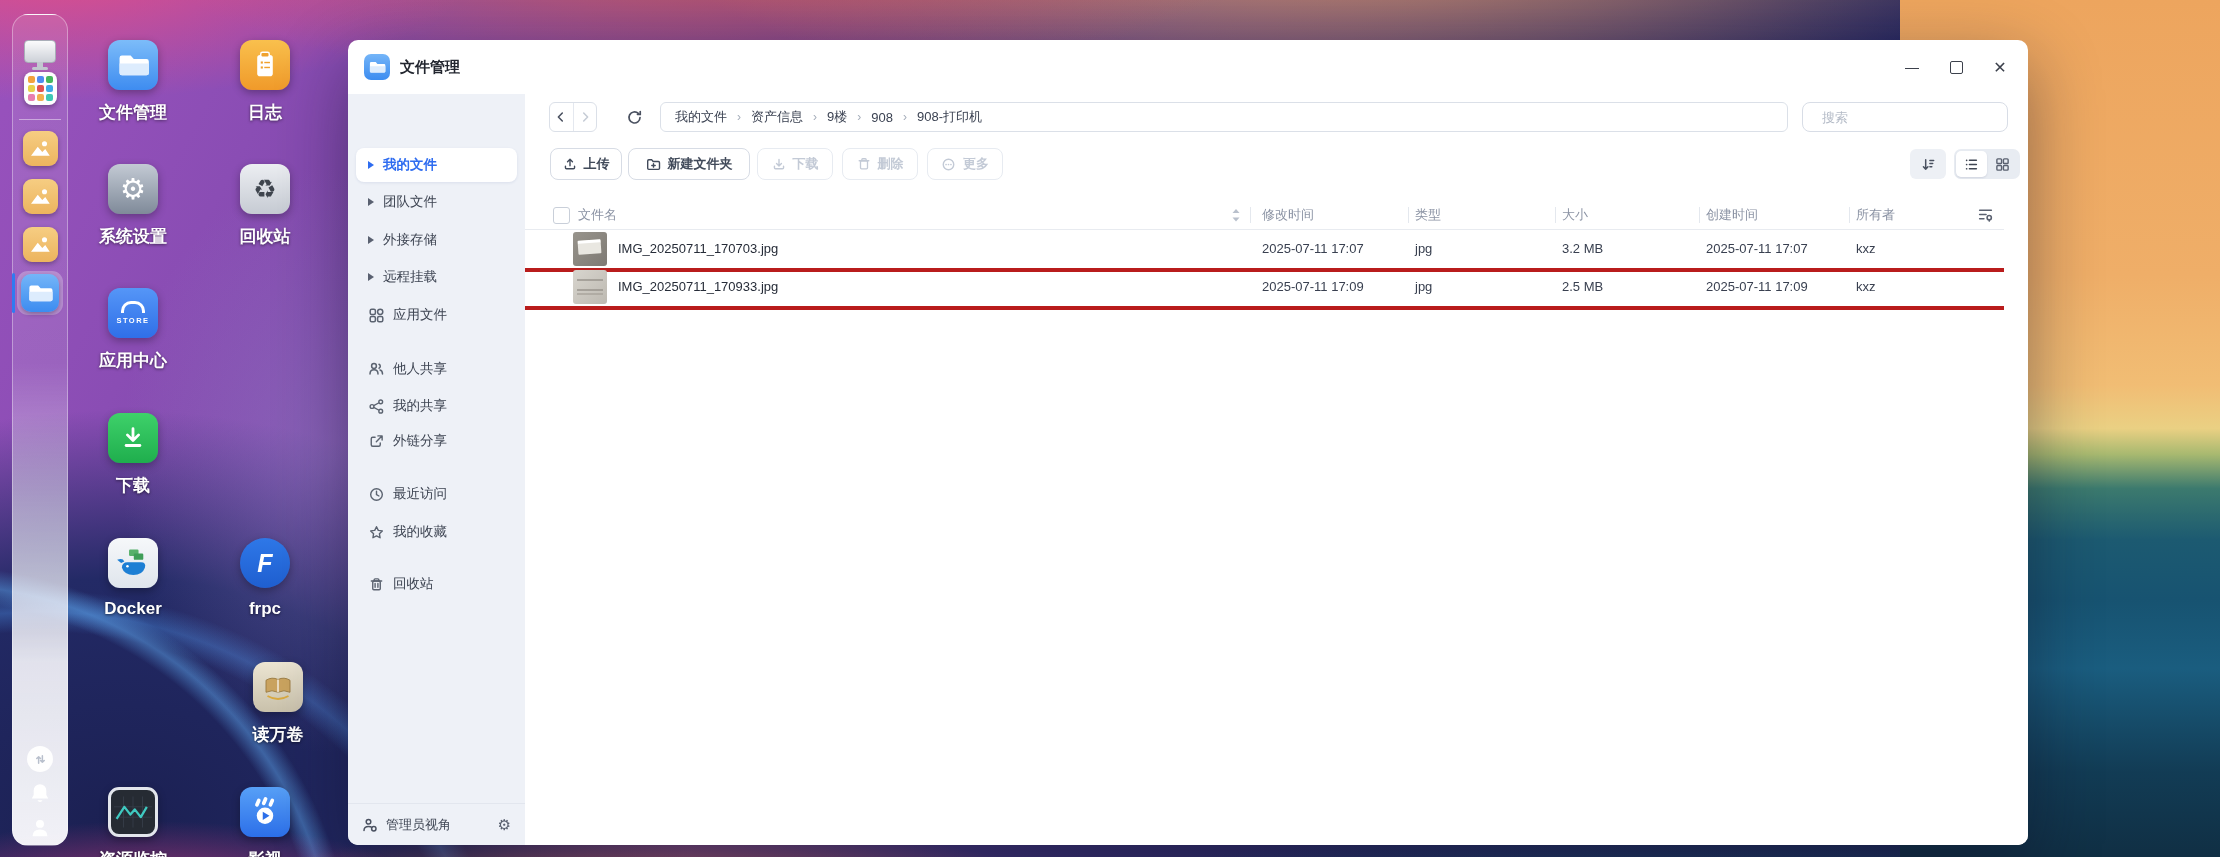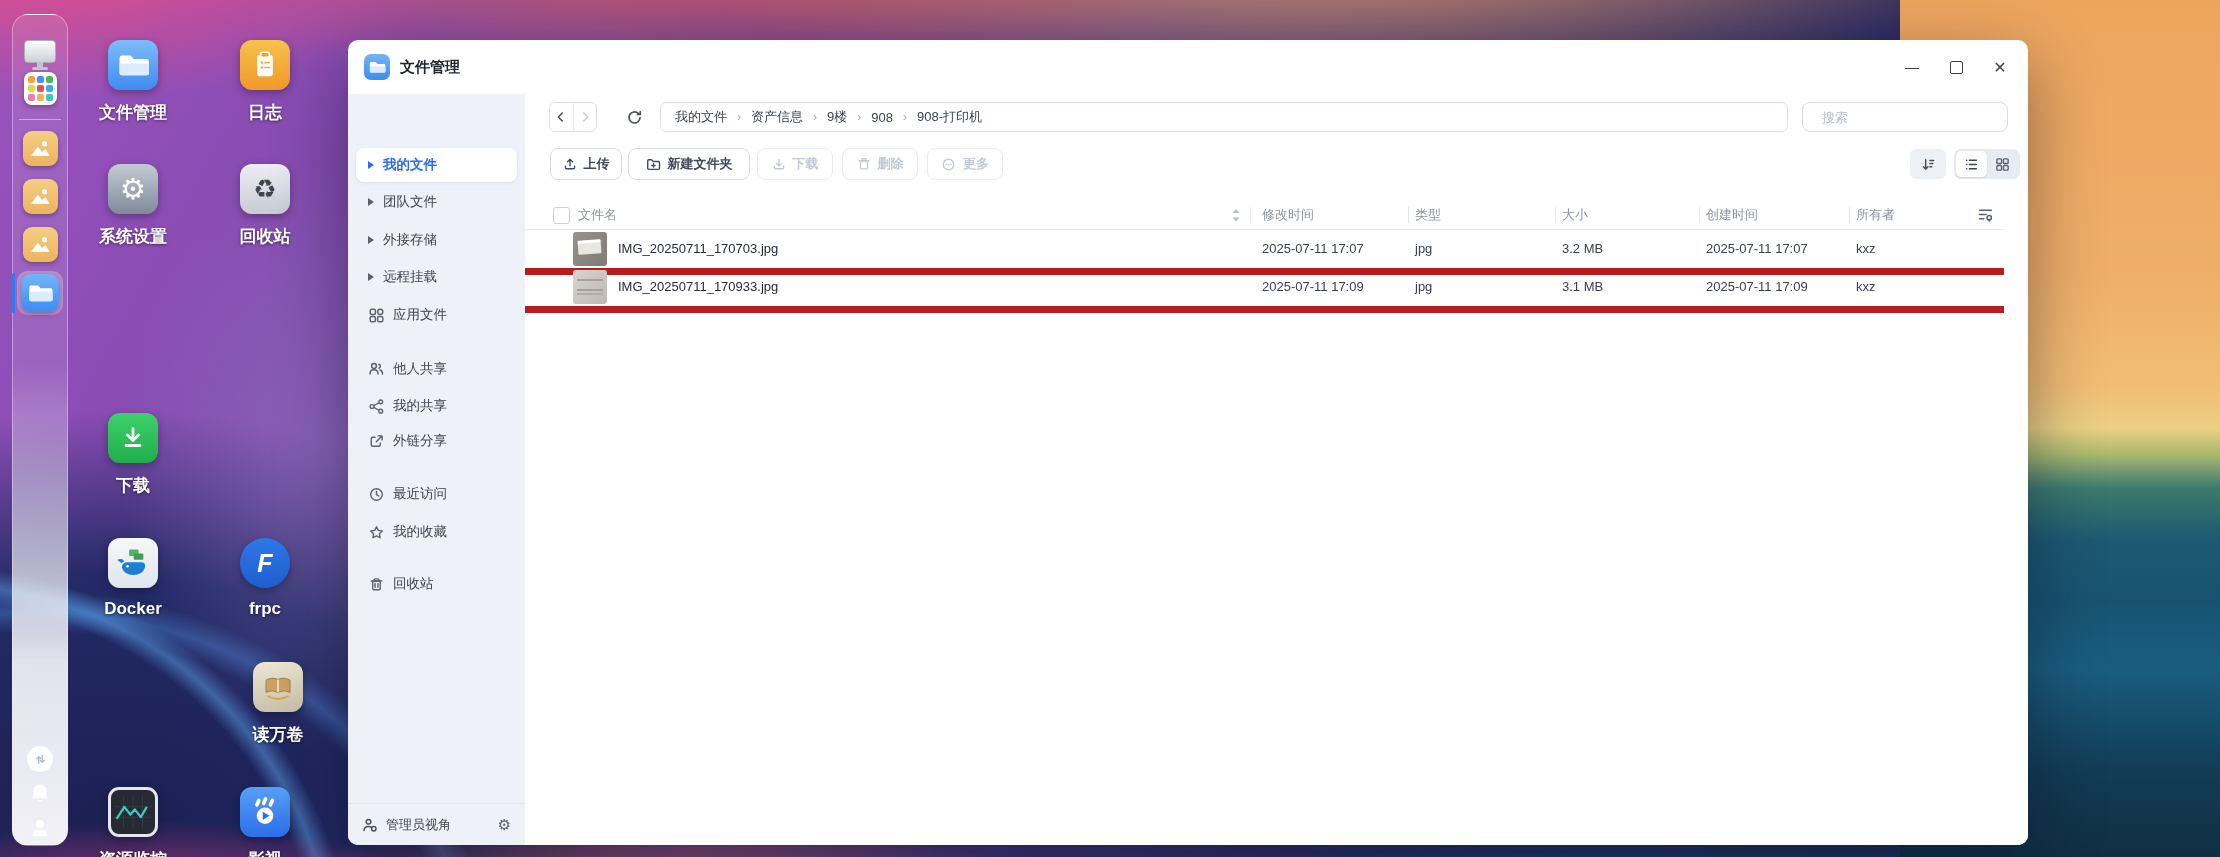--- a/index.html
+++ b/index.html
@@ -116,21 +116,21 @@
     display:flex;align-items:center;padding:2px;box-sizing:border-box;}
   .vcell{flex:1;height:26px;border-radius:5px;display:flex;align-items:center;justify-content:center;cursor:pointer;}
   .vcell.sel{background:#fff;box-shadow:0 1px 2px rgba(30,40,80,.12);}
   
   .thead{position:absolute;left:0;right:24px;top:109px;height:26px;border-bottom:1px solid #e8ebf0;font-size:13px;color:#8b93a4;}
   .thead .cb{position:absolute;left:28px;top:4px;width:15px;height:15px;border:1px solid #c9cfd9;border-radius:3px;background:#fff;cursor:pointer;}
   .hcell{position:absolute;top:3px;cursor:pointer;}
   .vsep{position:absolute;top:4px;width:1px;height:16px;background:#e4e8ee;}
   .sortarrows{position:absolute;left:706px;top:4px;cursor:pointer;}
   .colset{position:absolute;left:1452px;top:3px;cursor:pointer;}
-  .trow{position:absolute;left:0;right:24px;height:38px;border-bottom:7px solid #b91c1c;font-size:13px;color:#394050;cursor:pointer;}
+  .trow{position:absolute;left:0;right:24px;height:38px;border-bottom:4px solid #b91c1c;font-size:13px;color:#394050;cursor:pointer;}
   .trow .thumb{position:absolute;left:48px;top:2px;width:34px;height:34px;border-radius:3px;overflow:hidden;}
   .thumb1{background:linear-gradient(135deg,#98948c,#7e7a74);}
   .thumb1 i{position:absolute;left:5px;top:8px;width:23px;height:14px;background:#e9e7e1;border-radius:1px;transform:rotate(-4deg);
     box-shadow:inset 0 3px 0 #fff;}
   .thumb2{background:linear-gradient(135deg,#d8d5ce,#bdb9b1);}
   .thumb2 i{position:absolute;left:4px;top:9px;width:26px;height:2px;background:#96918a;box-shadow:0 10px 0 #96918a, 0 14px 0 #a8a39b;opacity:.7;}
   .rcell{position:absolute;top:0;line-height:38px;white-space:nowrap;}
   .fname{left:93px;color:#262c38;}
   .c-mod{left:737px;} .c-type{left:890px;} .c-size{left:1037px;} .c-created{left:1181px;} .c-owner{left:1331px;}
   .statusbar{position:absolute;left:0;right:0;bottom:0;height:42px;border-top:1px solid #e6e9ef;
@@ -254,20 +254,27 @@
     </div>
       <div class="dlabel">系统设置</div>
   </div>
   <div class="dwrap" style="left:210px;top:164px">
     <div class="dicon i-recycle">
       <span class="glyph" style="font-size:26px;color:#3f454e">♻</span>
     </div>
       <div class="dlabel">回收站</div>
   </div>
 
+  <div class="dwrap" style="left:78px;top:288px">
+    <div class="dicon i-store">
+      <span class="store-handle"></span>
+        <span class="store-txt">STORE</span>
+    </div>
+      <div class="dlabel">应用中心</div>
+  </div>
 
   <div class="dwrap" style="left:78px;top:413px">
     <div class="dicon i-down">
       <svg width="30" height="30" viewBox="0 0 48 48" fill="none" stroke="#fff" stroke-width="4.5" stroke-linecap="round" stroke-linejoin="round">
           <path d="M24 9 v17 M15 19 l9 9 9-9"></path>
           <path d="M13 36 h22"></path>
         </svg>
     </div>
       <div class="dlabel">下载</div>
   </div>
@@ -589,20 +596,20 @@
         <span class="rcell c-created">2025-07-11 17:07</span>
         <span class="rcell c-owner">kxz</span>
       </div>
       <div class="trow" style="top:174px">
         <span class="thumb thumb2">
             <i></i>
           </span>
         <span class="rcell fname">IMG_20250711_170933.jpg</span>
         <span class="rcell c-mod">2025-07-11 17:09</span>
         <span class="rcell c-type">jpg</span>
-        <span class="rcell c-size">3.1 MB</span>
+        <span class="rcell c-size">2.5 MB</span>
         <span class="rcell c-created">2025-07-11 17:09</span>
         <span class="rcell c-owner">kxz</span>
       </div>
 
     </div>
   </div>
 </div>
 
 </body></html>

